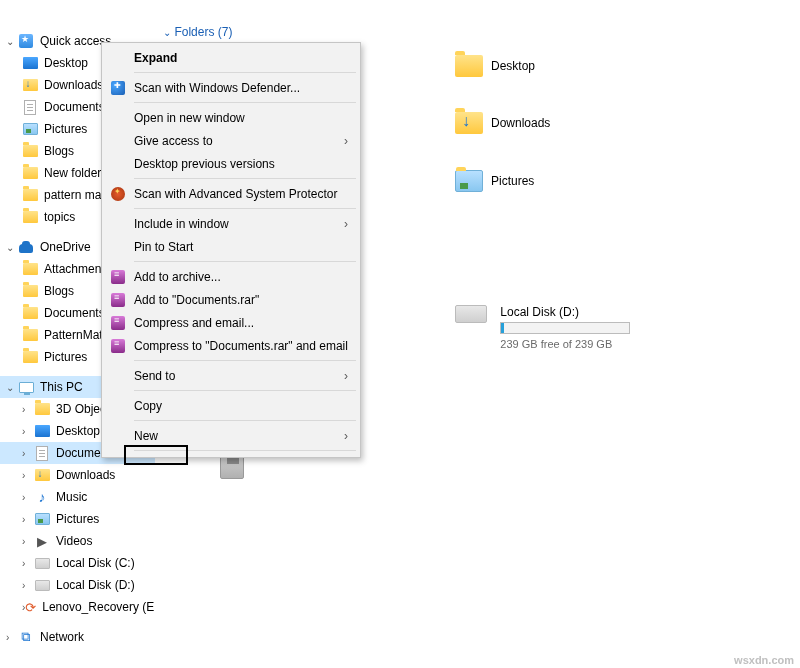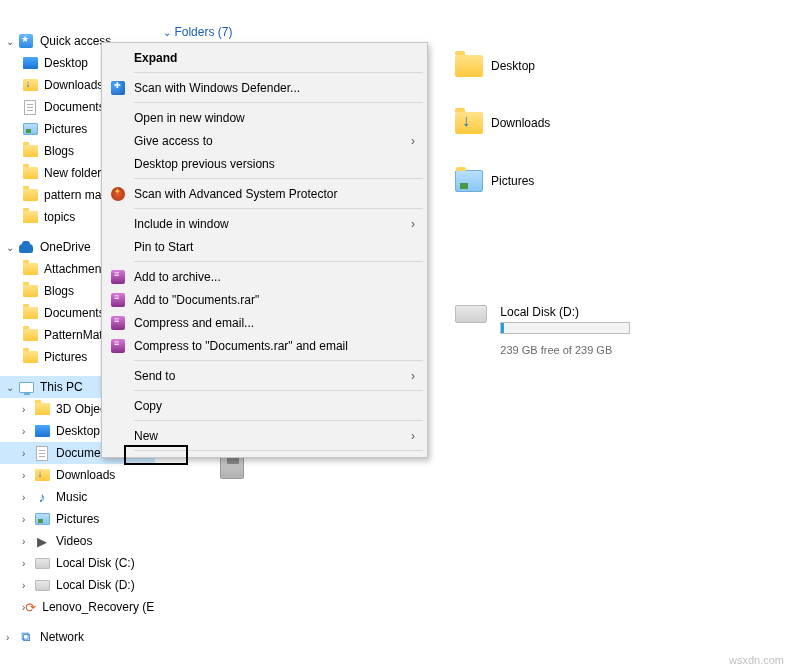--- a/index.html
+++ b/index.html
@@ -39,36 +39,36 @@
   .bigicon .bf::before{content:"";position:absolute;left:0;top:-4px;width:10px;height:4px;background:#ffd45a;border-radius:2px 2px 0 0;}
   .bigicon .bf.dlx::after{content:"↓";color:#1a73d1;font-weight:bold;font-size:16px;position:absolute;left:7px;top:0;}
   .bigicon .bf.picx{background:linear-gradient(#b8e0ff,#89c7f0);border:1px solid #70b0d8;}
   .bigicon .bf.picx::after{content:"";position:absolute;left:4px;bottom:2px;width:8px;height:6px;background:#4a9a4a;}
   .bigicon .lbl{display:inline-block;margin-left:8px;vertical-align:middle;}
   .drive { position:absolute; }
   .drive .dimg{width:32px;height:18px;background:linear-gradient(#e8e8e8,#cfcfcf);border-radius:2px;border:1px solid #bbb;display:inline-block;vertical-align:top;}
   .drive .dinfo{display:inline-block;margin-left:10px;vertical-align:top;}
   .bar{width:130px;height:12px;border:1px solid #bcbcbc;background:#f3f3f3;margin-top:3px;}
   .bar .fill{height:100%;background:#26a0da;}
-  .sub{color:#6a6a6a;margin-top:10px;font-size:11px;}
+  .sub{color:#6a6a6a;margin-top:4px;font-size:11px;}
   .floppy{position:absolute;left:65px;top:455px;width:24px;height:24px;background:linear-gradient(#d0d0d0,#b0b0b0);border:1px solid #999;border-radius:2px;}
   .floppy::after{content:"";position:absolute;left:6px;top:2px;width:12px;height:6px;background:#888;}
-  .ctx { position:absolute; left:101px; top:42px; width:327px; background:#f2f2f2; border:1px solid #c5c5c5; box-shadow:2px 3px 6px rgba(0,0,0,.25); padding:3px 2px; }
+  .ctx { position:absolute; left:101px; top:42px; width:260px; background:#f2f2f2; border:1px solid #c5c5c5; box-shadow:2px 3px 6px rgba(0,0,0,.25); padding:3px 2px; }
   .mi { display:flex; align-items:center; height:23px; padding-left:30px; padding-right:10px; position:relative; cursor:default; }
   .mi .mic { position:absolute; left:6px; width:16px; height:16px; display:flex; align-items:center; justify-content:center; }
   .mi .arr { position:absolute; right:10px; font-size:12px; color:#5a5a5a; }
   .sep { height:1px; background:#d8d8d8; margin:3px 2px 3px 30px; }
   .shield{width:14px;height:14px;background:radial-gradient(circle at 30% 30%,#4aa7ff,#1a5fb4);border-radius:2px;position:relative;}
   .shield::after{content:"✚";color:#fff;font-size:8px;position:absolute;left:3px;top:0;}
   .wrar{width:14px;height:14px;background:linear-gradient(#d87ad8,#8a2c8a);border-radius:2px;position:relative;}
   .wrar::after{content:"≡";color:#fff;font-size:9px;position:absolute;left:3px;top:-1px;}
   .asp{width:14px;height:14px;background:radial-gradient(circle,#e55a2a,#a63510);border-radius:50%;position:relative;}
   .asp::after{content:"✦";color:#ffd45a;font-size:8px;position:absolute;left:3px;top:0;}
   .mark { position:absolute; left:124px; top:445px; width:64px; height:20px; border:2px solid #000; pointer-events:none; }
-  .watermark { position:absolute; right:16px; bottom:2px; color:#c0c0c0; font-size:11px; }
+  .watermark { position:absolute; right:6px; bottom:2px; color:#c0c0c0; font-size:11px;font-weight:bold; }
 </style>
 </head>
 <body>
 
 <div class="sidebar">
   <div class="item">
     <span class="chev">⌄</span>
     <span class="ic">
         <span class="star"></span>
       </span>

